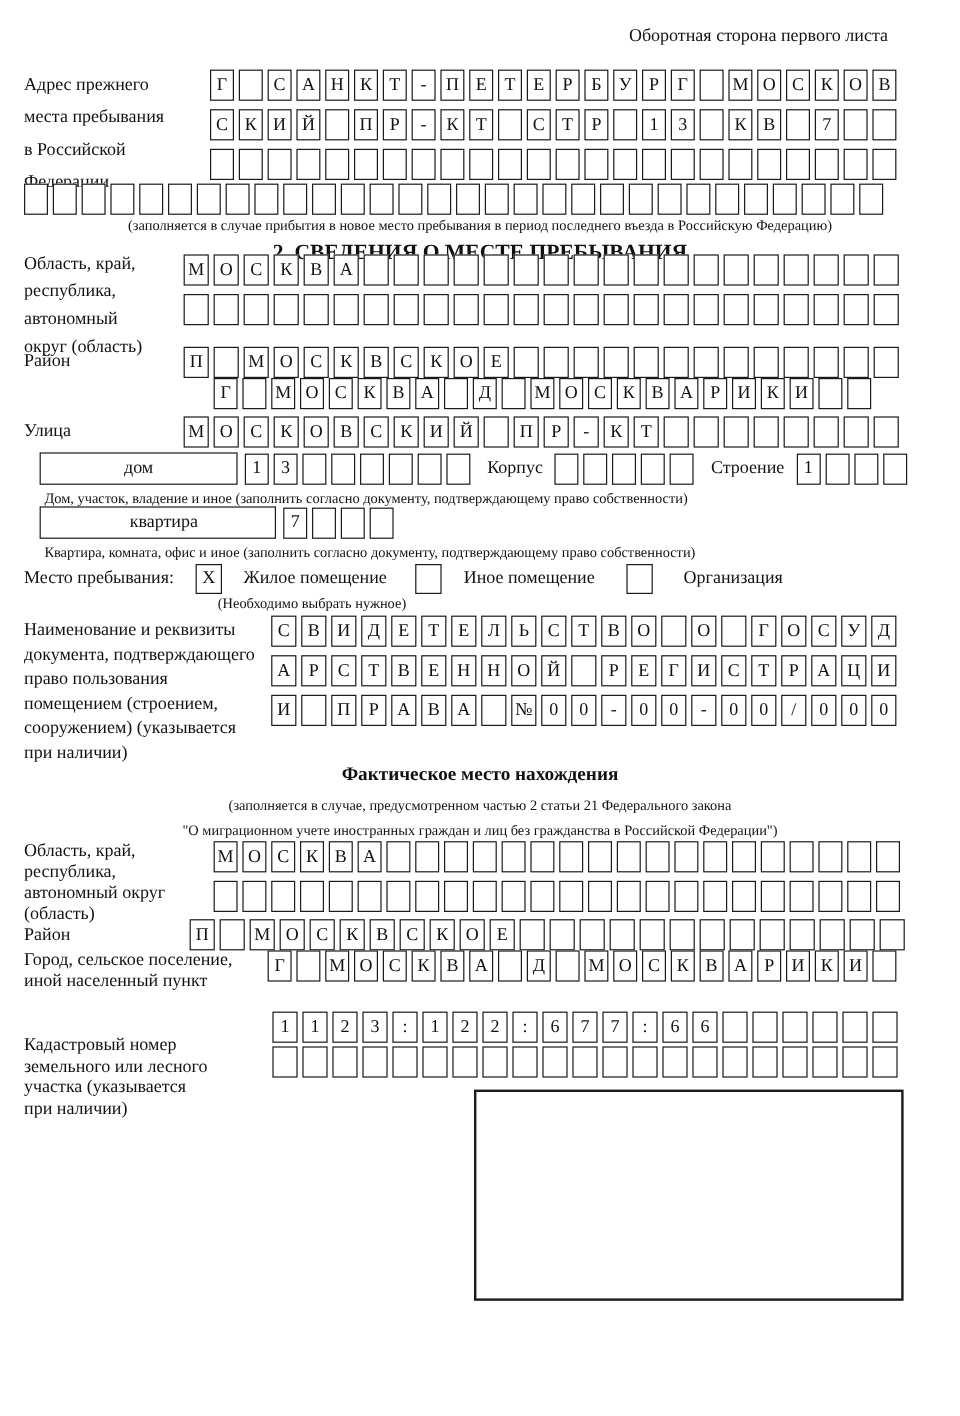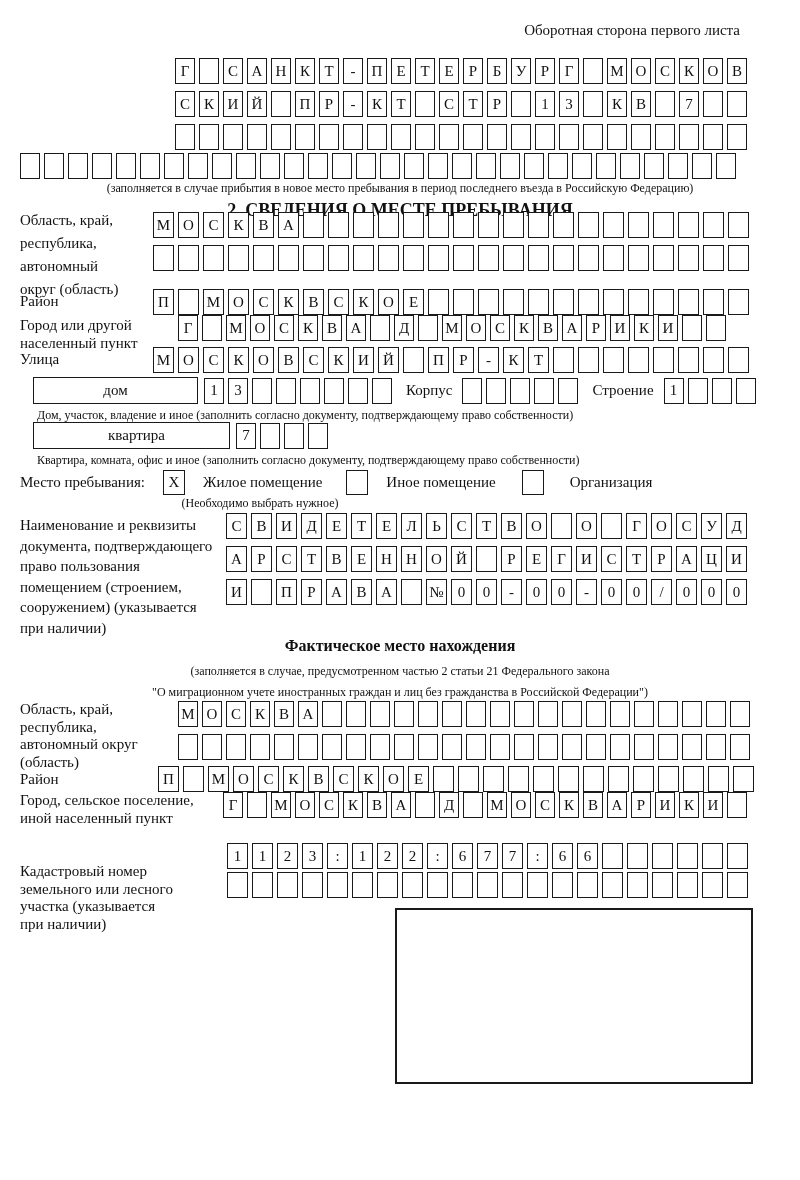--- a/index.html
+++ b/index.html
@@ -34,20 +34,24 @@
   .stampbox{border:2px solid #1a1a1a;box-sizing:border-box;background:#fff;}
   .ctr{text-align:center;}
 </style>
 </head>
 <body>
 
 <div class="page">
 
   <div class="pos hdr" style="top:22px;right:60px;">Оборотная сторона первого листа</div>
 
+  <div class="pos lbl" style="top:58px;left:20px;line-height:27px;width:150px;">Адрес прежнего
+места пребывания
+в Российской
+Федерации</div>
   <div class="pos rows" style="top:58px;left:175px;">
     <div class="cellrow">
         <span class="cell">Г</span>
         <span class="cell"></span>
         <span class="cell">С</span>
         <span class="cell">А</span>
         <span class="cell">Н</span>
         <span class="cell">К</span>
         <span class="cell">Т</span>
         <span class="cell">-</span>
@@ -237,22 +241,20 @@
       <span class="cell"></span>
       <span class="cell"></span>
       <span class="cell"></span>
       <span class="cell"></span>
       <span class="cell"></span>
       <span class="cell"></span>
       <span class="cell"></span>
       <span class="cell"></span>
     </div>
 
-  <div class="pos lbl" style="top:316px;left:20px;line-height:18px;width:155px;">Город или другой
-населенный пункт</div>
   <div class="pos cellrow" style="top:315px;left:178px;">
       <span class="cell">Г</span>
       <span class="cell"></span>
       <span class="cell">М</span>
       <span class="cell">О</span>
       <span class="cell">С</span>
       <span class="cell">К</span>
       <span class="cell">В</span>
       <span class="cell">А</span>
       <span class="cell"></span>

